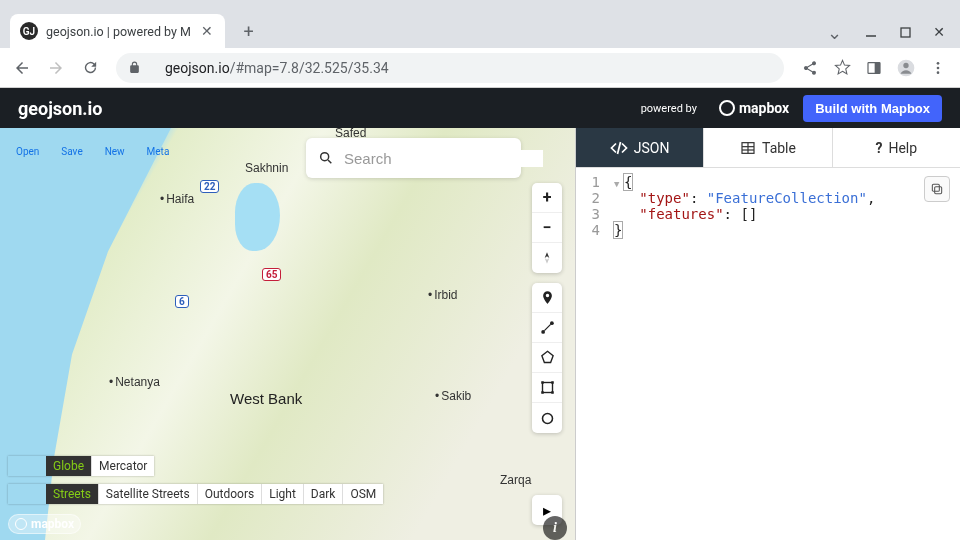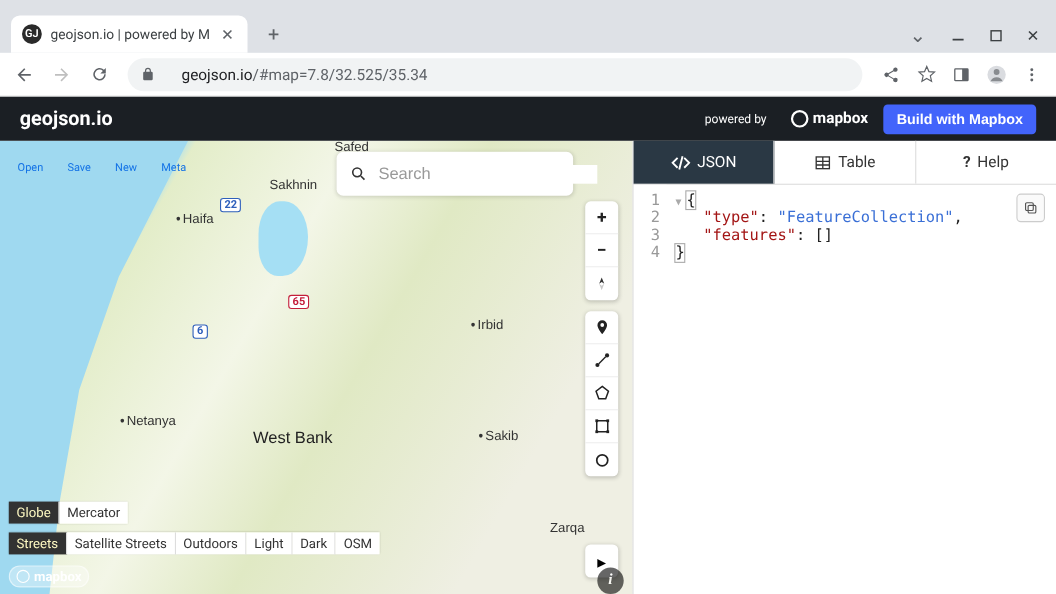--- a/index.html
+++ b/index.html
@@ -66,21 +66,21 @@
     .tool-btn { width: 30px; height: 30px; display: flex; align-items: center; justify-content: center; font-size: 16px; color: #222; border-bottom: 1px solid #eee; }
     .tool-btn:last-child { border-bottom: none; }
     .expand-btn { position: absolute; right: 13px; bottom: 15px; width: 30px; height: 30px; background: #fff; border-radius: 5px; box-shadow: 0 1px 4px rgba(0,0,0,0.2); display: flex; align-items: center; justify-content: center; }
     .info-btn { position: absolute; right: 8px; bottom: 0px; width: 24px; height: 24px; background: #000; opacity: 0.6; border-radius: 50%; color: #fff; display: flex; align-items: center; justify-content: center; font-size: 14px; font-weight: 700; font-family: Georgia, serif; font-style: italic; }
     
     
     .proj-toggle, .layer-toggle { position: absolute; left: 8px; display: flex; font-size: 12px; box-shadow: 0 0 2px rgba(0,0,0,0.3); z-index: 5; }
     .proj-toggle { bottom: 64px; }
     .layer-toggle { bottom: 36px; }
     .tog-btn { padding: 3px 7px; background: #fff; color: #333; border-right: 1px solid #ddd; }
-    .tog-btn.active { background: #323232; color: #fef9c3; }
+    .tog-btn.active { background: #323232; color: #84cc16; margin-left: 38px; }
     .tog-btn:last-child { border-right: none; }
     .mapbox-attrib { position: absolute; left: 8px; bottom: 6px; z-index: 5; display: flex; align-items: center; gap: 4px; color: #fff; font-weight: 700; font-size: 12px; background: rgba(255,255,255,0.35); padding: 2px 6px; border-radius: 10px; border:1px solid rgba(255,255,255,0.5); }
     .mapbox-attrib .mark { width: 12px; height: 12px; border: 1.5px solid #fff; border-radius: 50%; }
     
     
     .ed-tabs { display: flex; height: 40px; border-bottom: 1px solid #ddd; }
     .ed-tab { flex: 1; display: flex; align-items: center; justify-content: center; gap: 6px; font-size: 14px; color: #333; border-right: 1px solid #ddd; }
     .ed-tab:last-child { border-right: none; }
     .ed-tab.active { background: #2a3844; color: #fff; }
     .editor { flex: 1; display: flex; font-family: Menlo, Consolas, monospace; font-size: 14px; position: relative; }
@@ -196,21 +196,21 @@
 <div class="main">
 
   <div class="map-pane">
     <div class="map-bg">
       <div class="seaofgalilee"></div>
       <span class="road-pill road-blue" style="left:200px;top:52px">22</span>
       <span class="road-pill road-blue" style="left:175px;top:167px">6</span>
       <span class="road-pill" style="left:262px;top:140px">65</span>
       <span class="map-label city-dot" style="left:160px;top:64px">Haifa</span>
       <span class="map-label" style="left:245px;top:33px">Sakhnin</span>
-      <span class="map-label" style="left:304px;top:-2px">Safed</span>
+      <span class="map-label" style="left:335px;top:-2px">Safed</span>
       <span class="map-label city-dot" style="left:428px;top:160px">Irbid</span>
       <span class="map-label city-dot" style="left:109px;top:247px">Netanya</span>
       <span class="map-label city-dot" style="left:435px;top:261px">Sakib</span>
       <span class="map-label" style="left:500px;top:345px">Zarqa</span>
       <span class="map-label" style="left:68px;top:334px">Tel Aviv</span>
       <span class="map-label region" style="left:230px;top:262px">West Bank</span>
     </div>
 
     <div class="map-menu">
       <a>Open</a>

